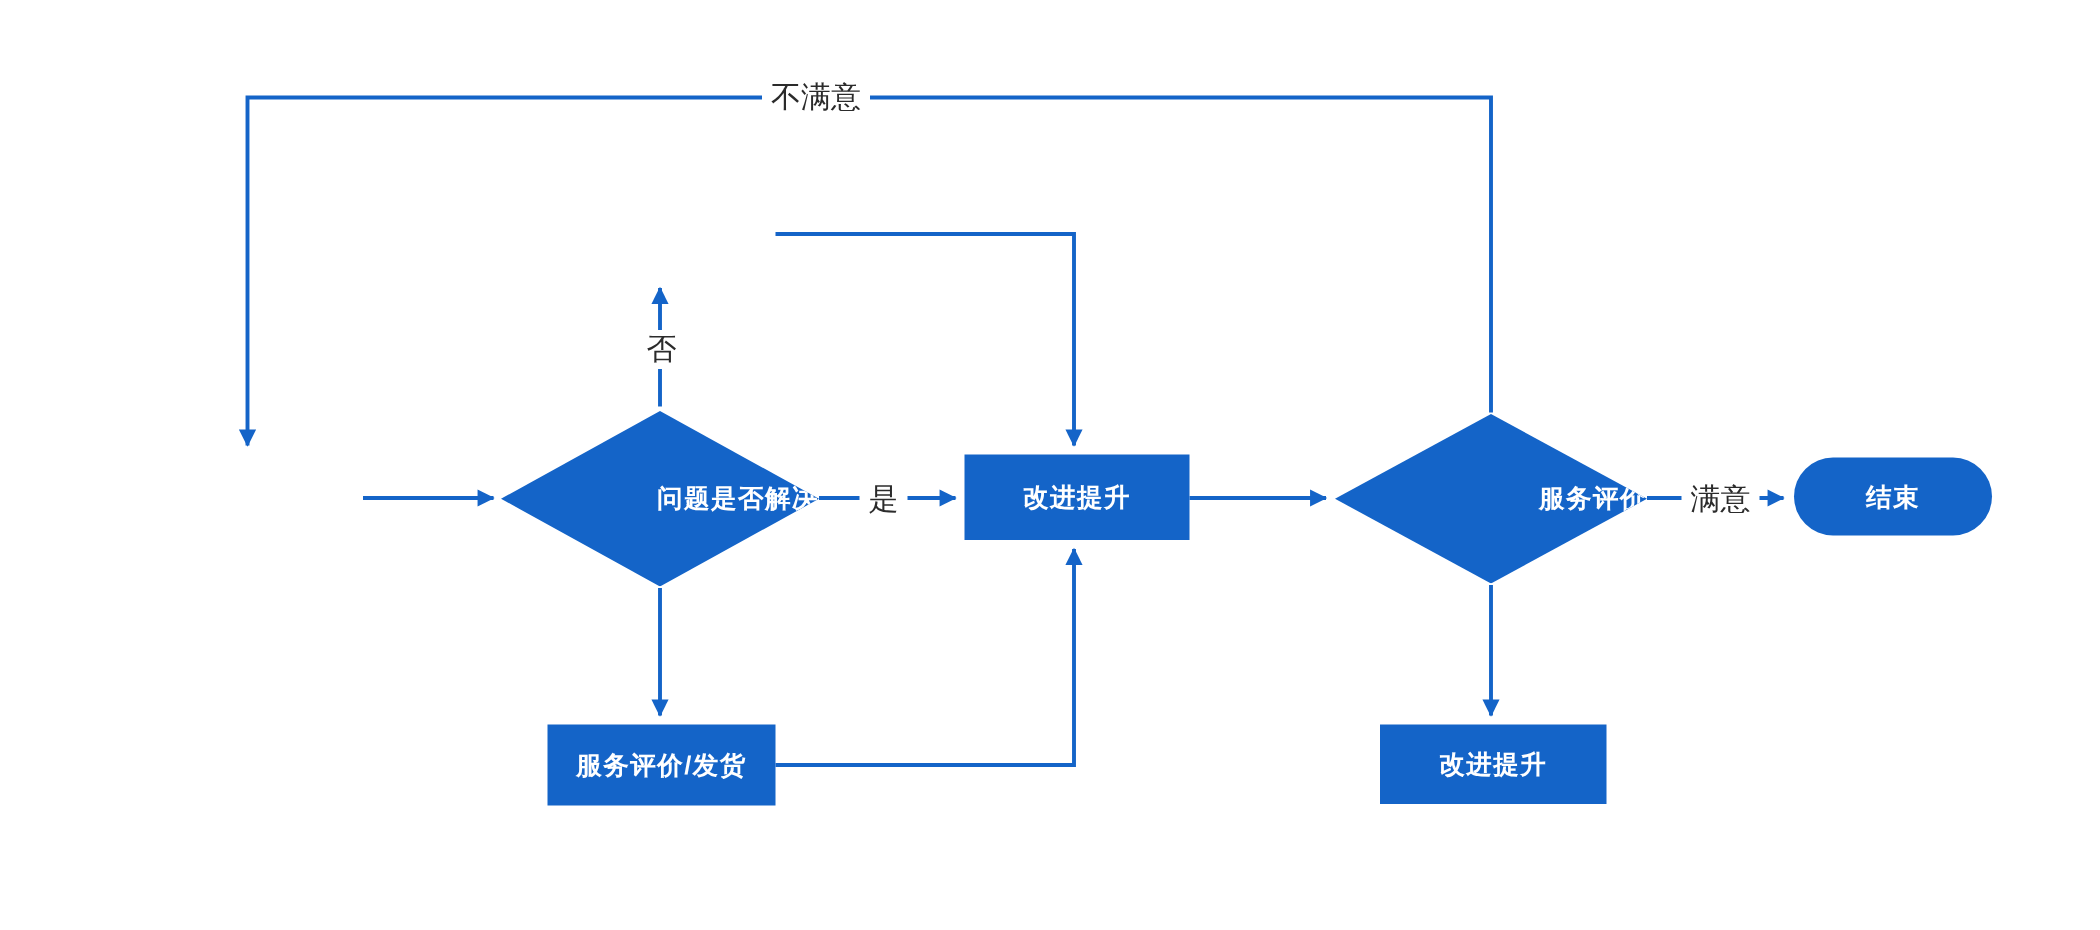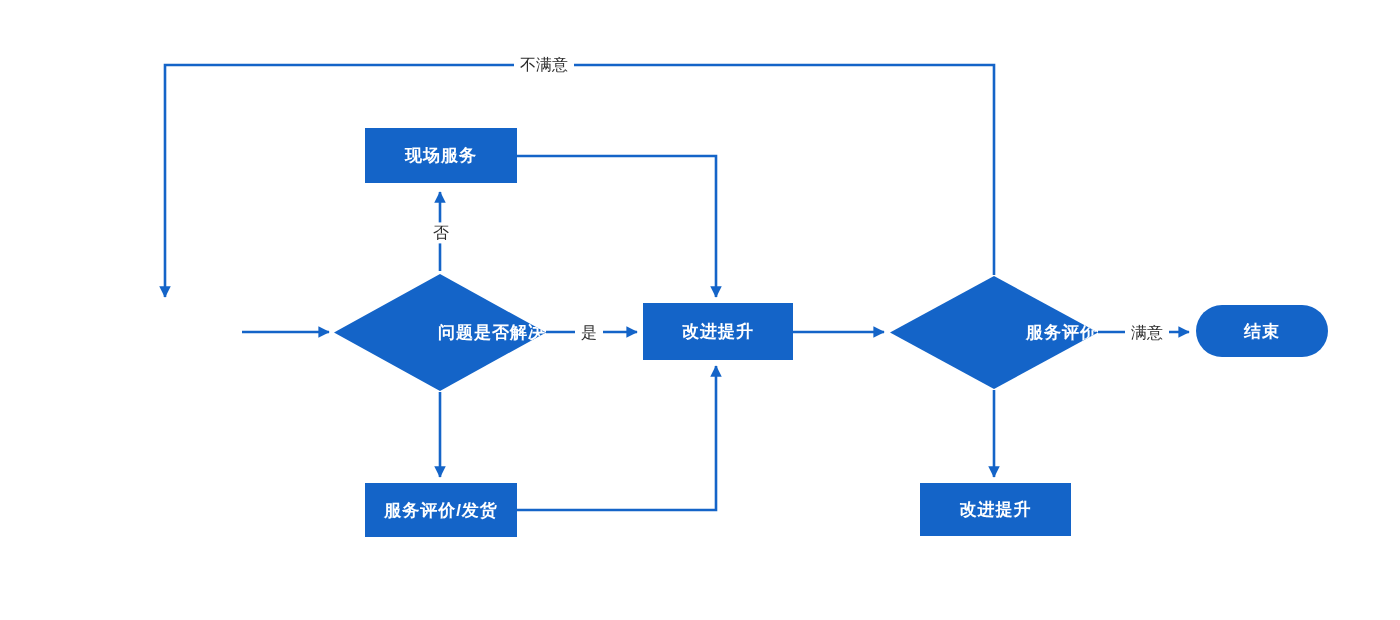--- a/index.html
+++ b/index.html
@@ -14,21 +14,21 @@
     position:absolute; background:var(--accent); color:var(--node-text);
     display:flex; align-items:center; justify-content:center;
     font-size:17px; font-weight:600; letter-spacing:1px; box-sizing:border-box;
     cursor:default;
   }
   .diamond { clip-path:polygon(50% 0%, 100% 50%, 50% 100%, 0% 50%);justify-content:flex-end; }
   .stadium { border-radius:27px; }
   .edge-label {
     position:absolute; transform:translate(-50%,-50%);
     background:var(--bg); color:var(--edge-label);
-    font-size:16px; line-height:1.2; padding:1px 6px; white-space:nowrap;
+    font-size:20px; line-height:1.2; padding:1px 6px; white-space:nowrap;
   }
   
   .n-remote   { left:90px;  top:303px; width:152px; height:57px; }
   .n-onsite   { left:365px; top:128px; width:152px; height:55px; }
   .n-problem  { left:334px; top:274px; width:212px; height:117px; }
   .n-complete { left:643px; top:303px; width:150px; height:57px; }
   .n-parts    { left:365px; top:483px; width:152px; height:54px; }
   .n-eval     { left:890px; top:276px; width:208px; height:113px; }
   .n-end      { left:1196px;top:305px; width:132px; height:52px; }
   .n-improve  { left:920px; top:483px; width:151px; height:53px; }
@@ -55,23 +55,20 @@
     <path d="M 546 332 L 637 332" marker-end="url(#arrow)"></path>
     <path d="M 440 392 L 440 477" marker-end="url(#arrow)"></path>
     <path d="M 517 510 L 716 510 L 716 366" marker-end="url(#arrow)"></path>
     <path d="M 793 332 L 884 332" marker-end="url(#arrow)"></path>
     <path d="M 1098 332 L 1189 332" marker-end="url(#arrow)"></path>
     <path d="M 994 390 L 994 477" marker-end="url(#arrow)"></path>
     <path d="M 994 275 L 994 65 L 165 65 L 165 297" marker-end="url(#arrow)"></path>
   </svg>
 
 
-  <div class="node n-onsite">
-    <span>现场服务</span>
-  </div>
 
   <div class="node diamond n-problem">
     <span>问题是否解决</span>
   </div>
 
   <div class="node n-complete">
     <span>改进提升</span>
   </div>
 
   <div class="node n-parts">

